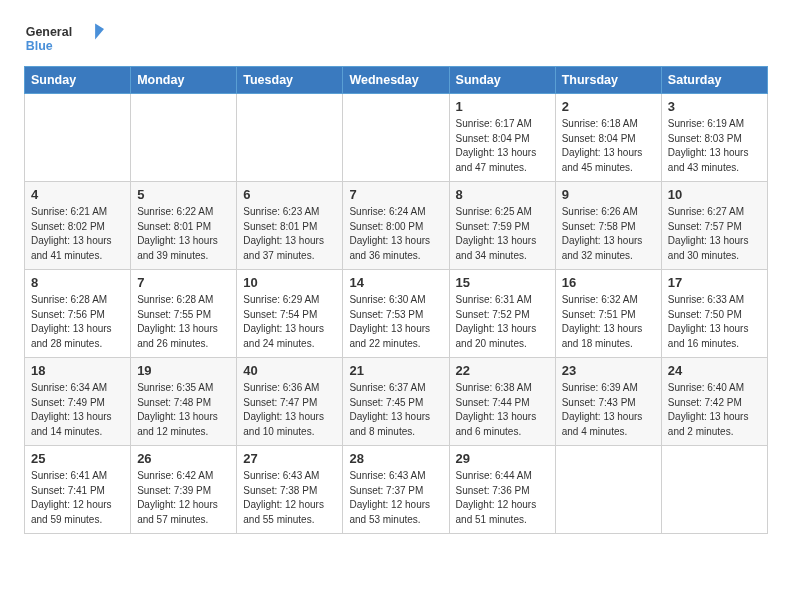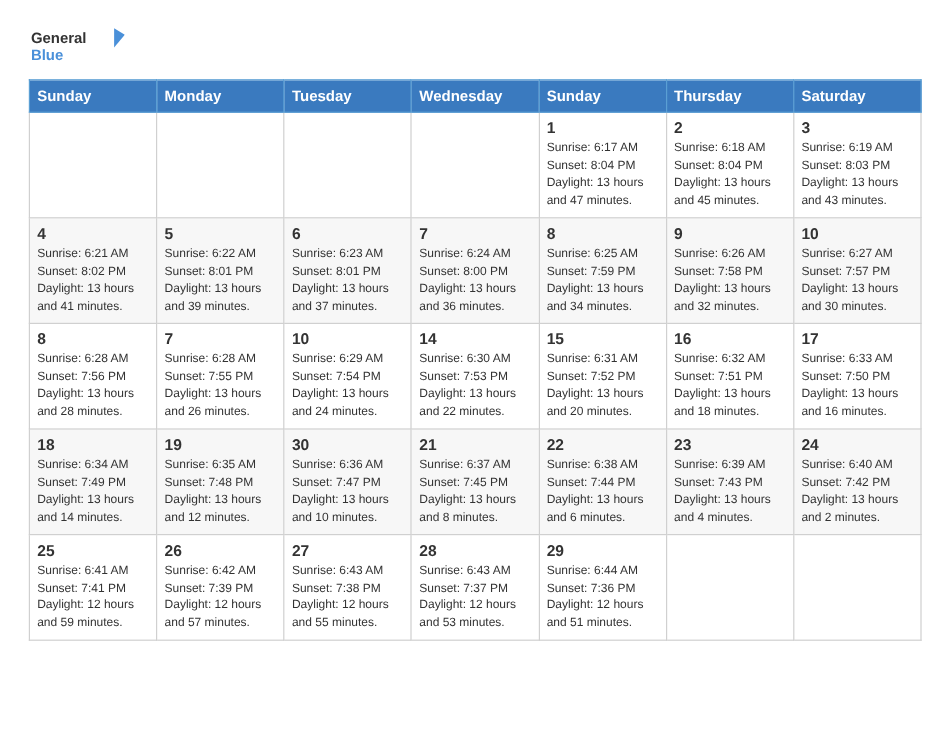--- a/index.html
+++ b/index.html
@@ -187,21 +187,21 @@
       <tr>
         <td>
           <span class="day-number">18</span>
           <div class="cell-text">Sunrise: 6:34 AM<br>Sunset: 7:49 PM<br>Daylight: 13 hours<br>and 14 minutes.</div>
         </td>
         <td>
           <span class="day-number">19</span>
           <div class="cell-text">Sunrise: 6:35 AM<br>Sunset: 7:48 PM<br>Daylight: 13 hours<br>and 12 minutes.</div>
         </td>
         <td>
-          <span class="day-number">30</span>
+          <span class="day-number">40</span>
           <div class="cell-text">Sunrise: 6:36 AM<br>Sunset: 7:47 PM<br>Daylight: 13 hours<br>and 10 minutes.</div>
         </td>
         <td>
           <span class="day-number">21</span>
           <div class="cell-text">Sunrise: 6:37 AM<br>Sunset: 7:45 PM<br>Daylight: 13 hours<br>and 8 minutes.</div>
         </td>
         <td>
           <span class="day-number">22</span>
           <div class="cell-text">Sunrise: 6:38 AM<br>Sunset: 7:44 PM<br>Daylight: 13 hours<br>and 6 minutes.</div>
         </td>

